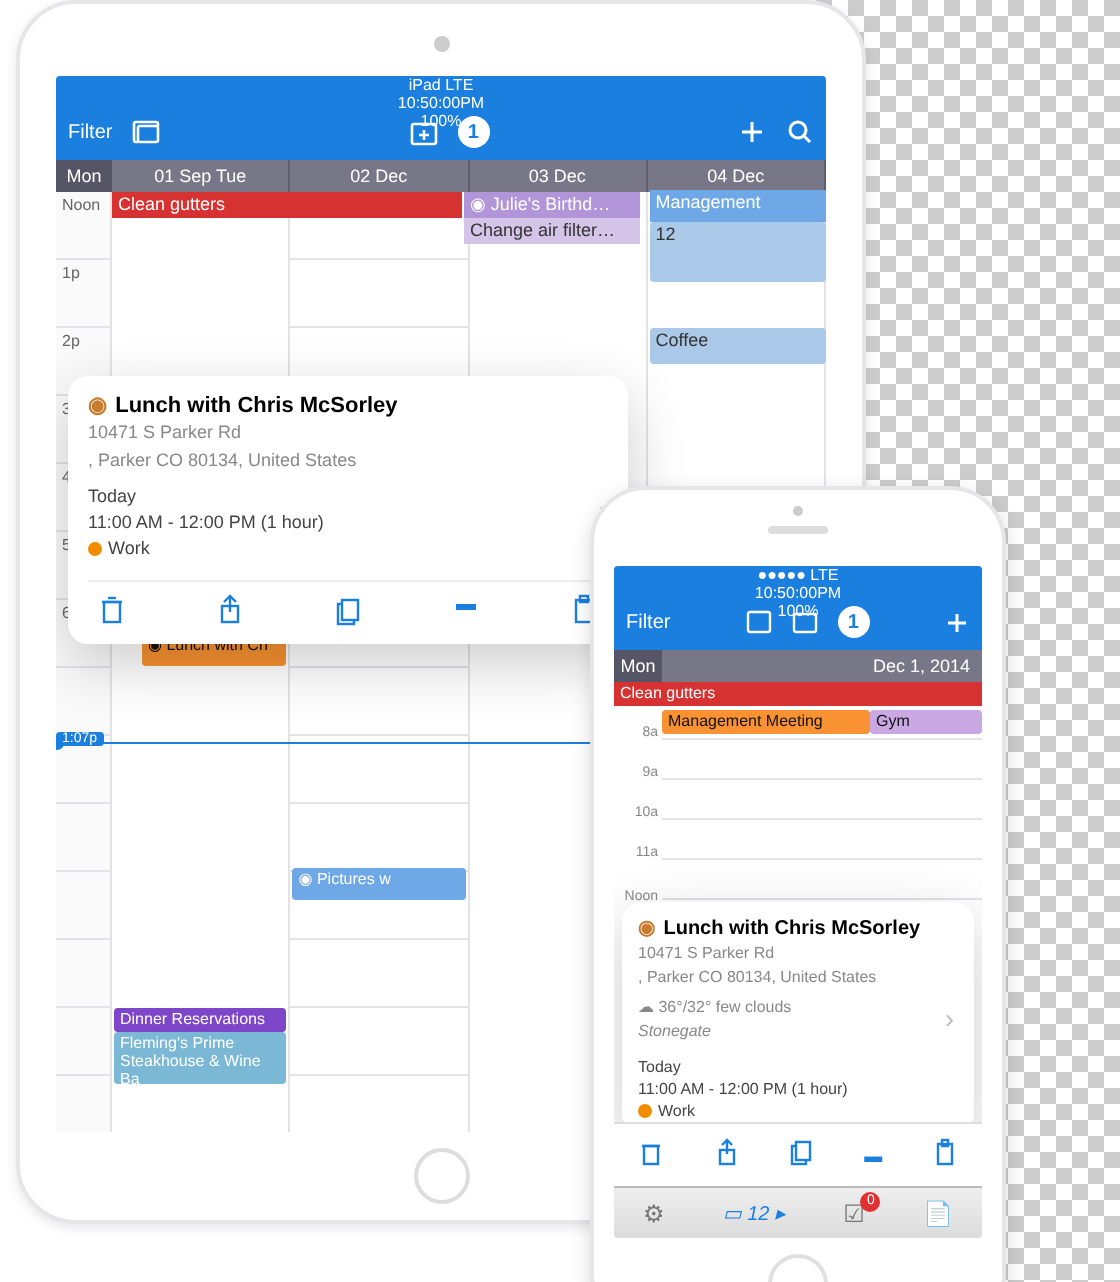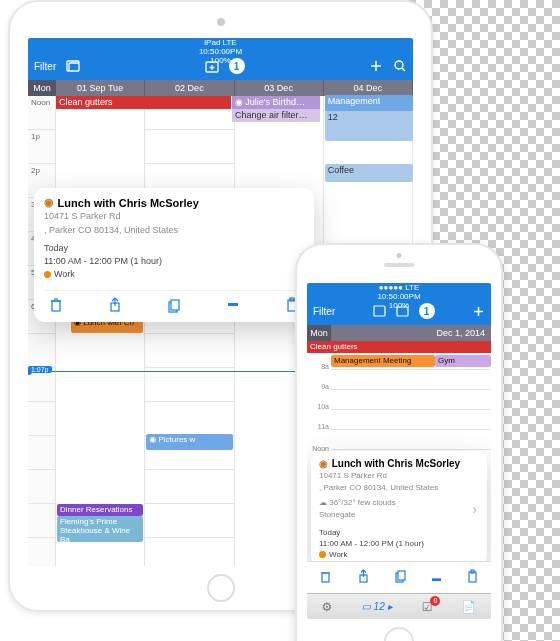--- a/index.html
+++ b/index.html
@@ -284,21 +284,21 @@
       <div class="line" style="top:108px"></div>
 
       <div class="popover" style="left:4px;right:4px;top:110px;padding:7px 8px 6px">
         <div class="title" style="font-size:10px">
             <span style="color:#c97b2e">◉</span>
             <span>Lunch with Chris McSorley</span>
           </div>
         <div class="addr" style="font-size:8px">10471 S Parker Rd</div>
         <div class="addr" style="font-size:8px">, Parker CO 80134, United States</div>
         <div class="addr" style="font-size:8px;margin-top:4px">☁ 36°/32°  few clouds</div>
-        <div class="addr" style="font-size:8px;">Stonegate</div>
+        <div class="addr" style="font-size:8px;font-style:italic">Stonegate</div>
         <div class="meta" style="font-size:8px">
           <div>Today</div>
           <div>11:00 AM - 12:00 PM  (1 hour)</div>
           <div><span class="dot" style="background:#f38b00"></span><span>Work</span></div>
         </div>
         <div class="chev">›</div>
       </div>
     </div>
 
     <div class="bottombar">

